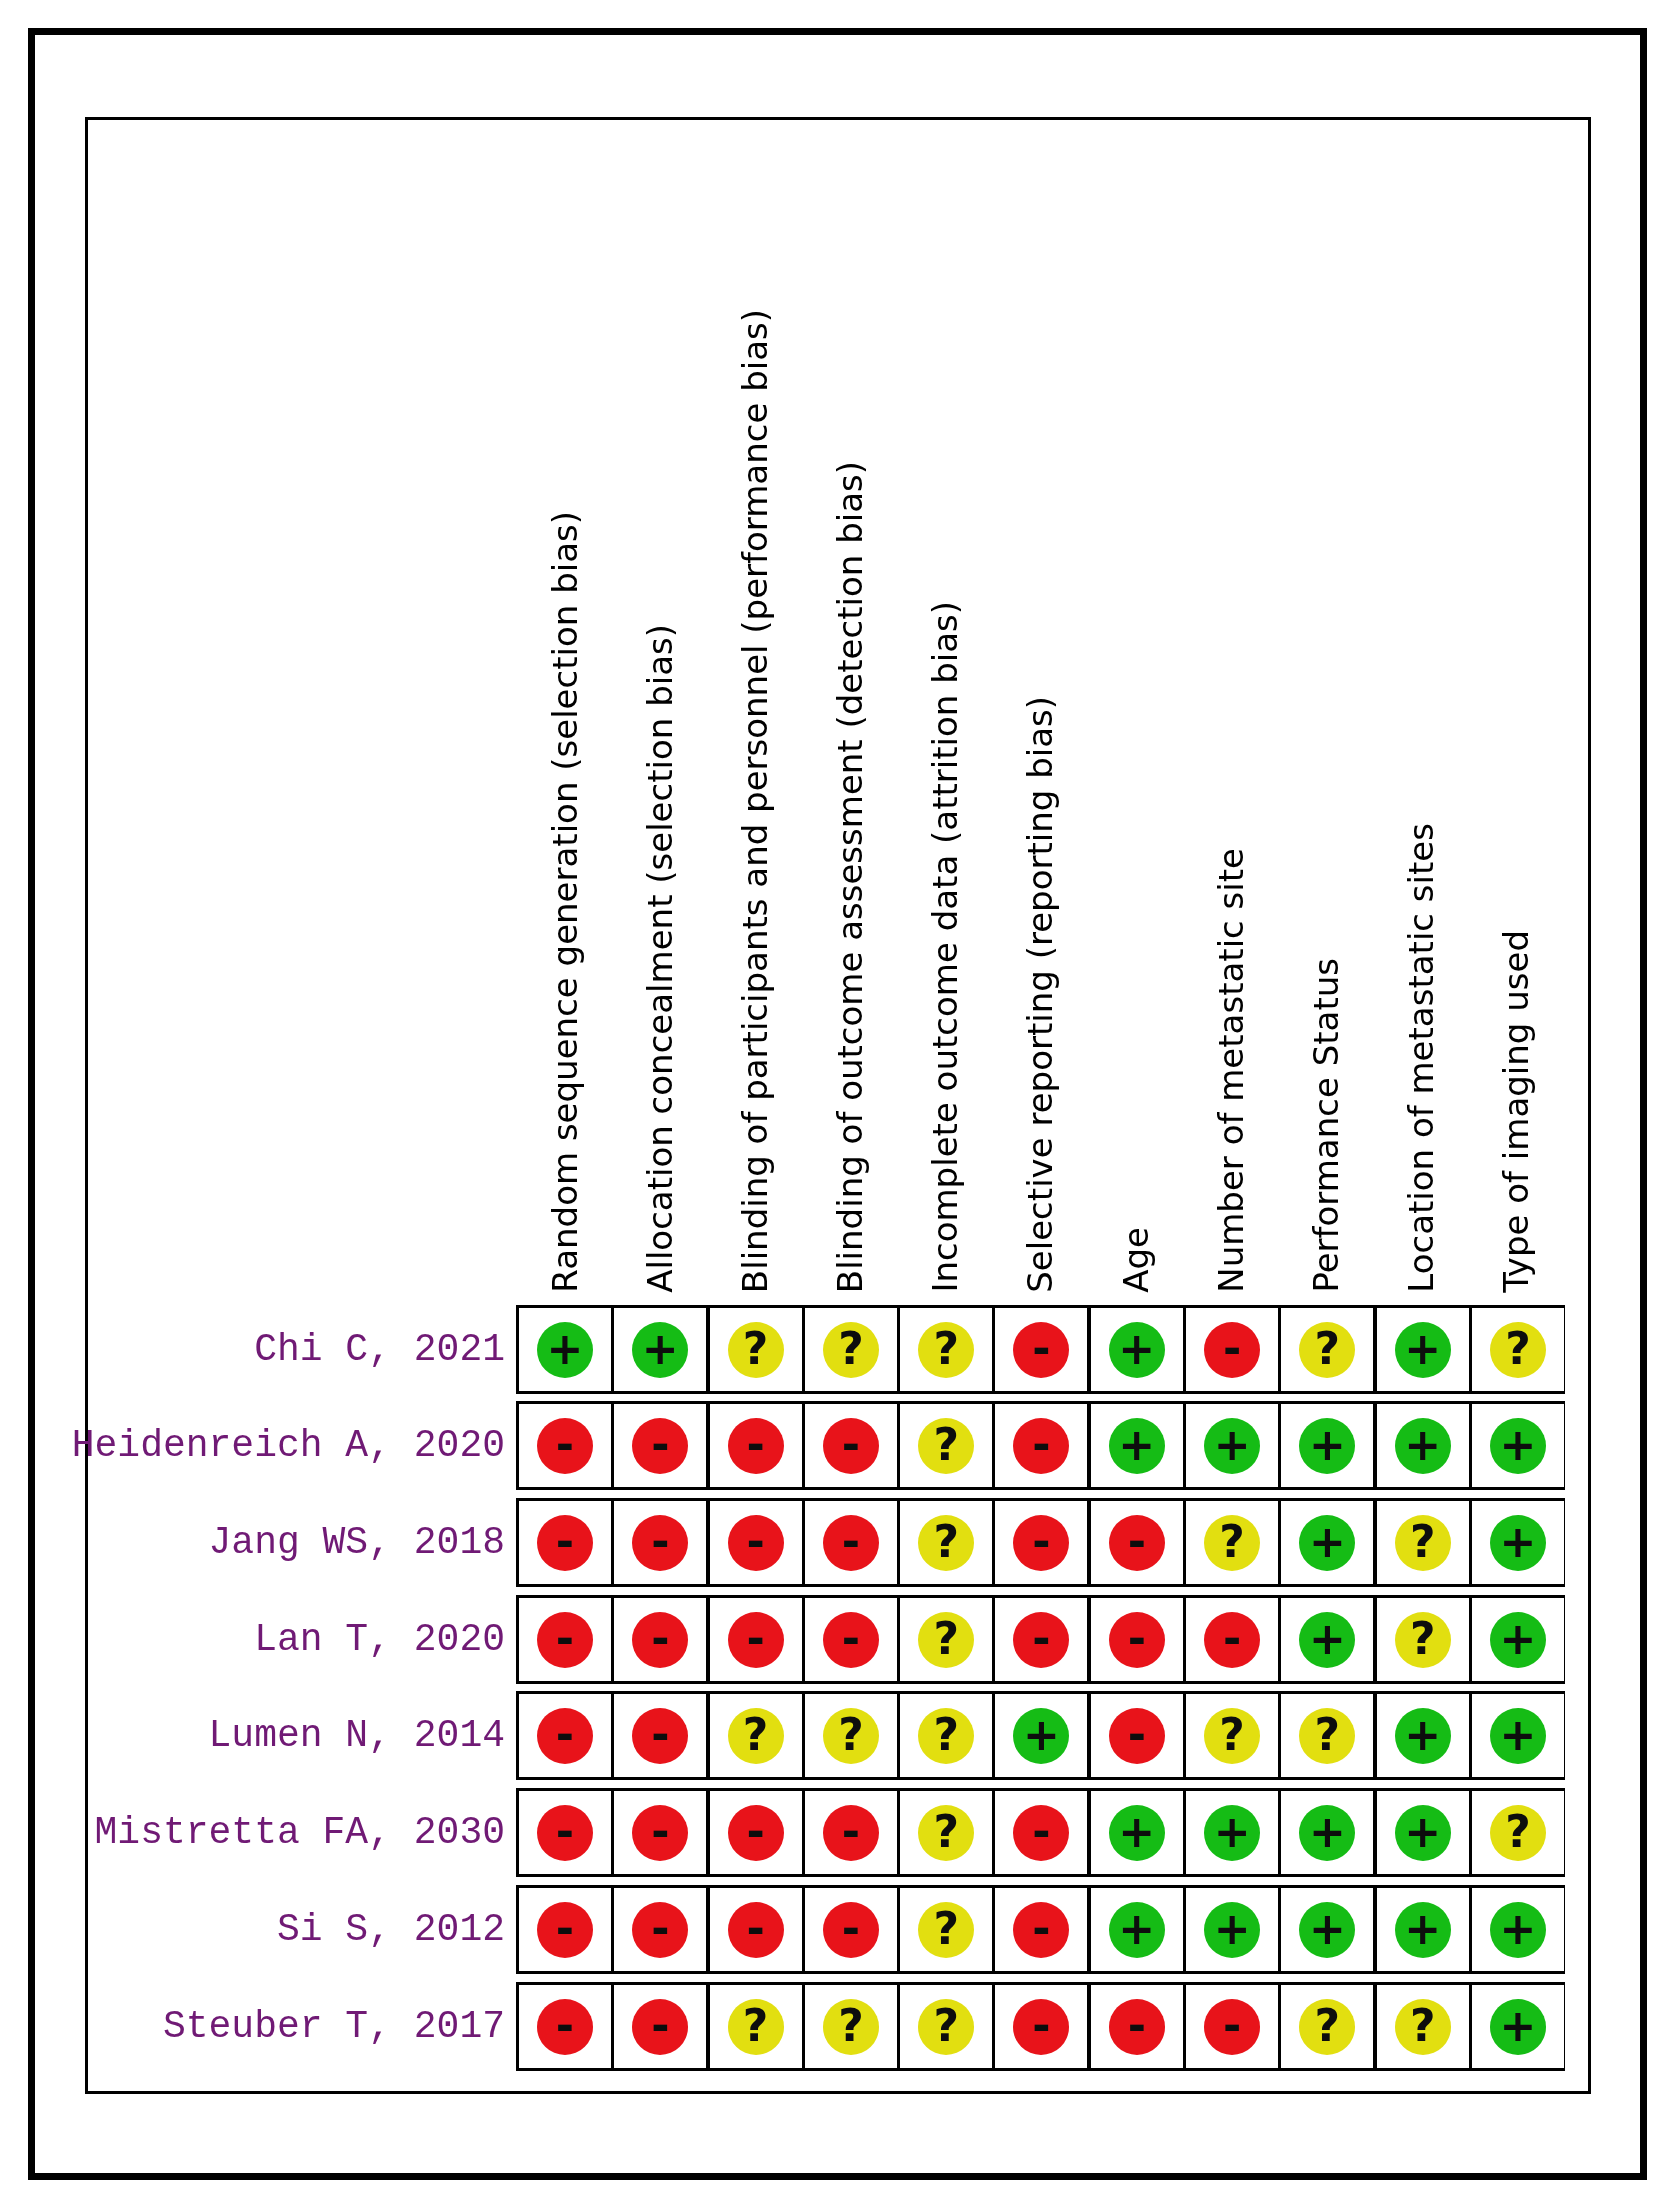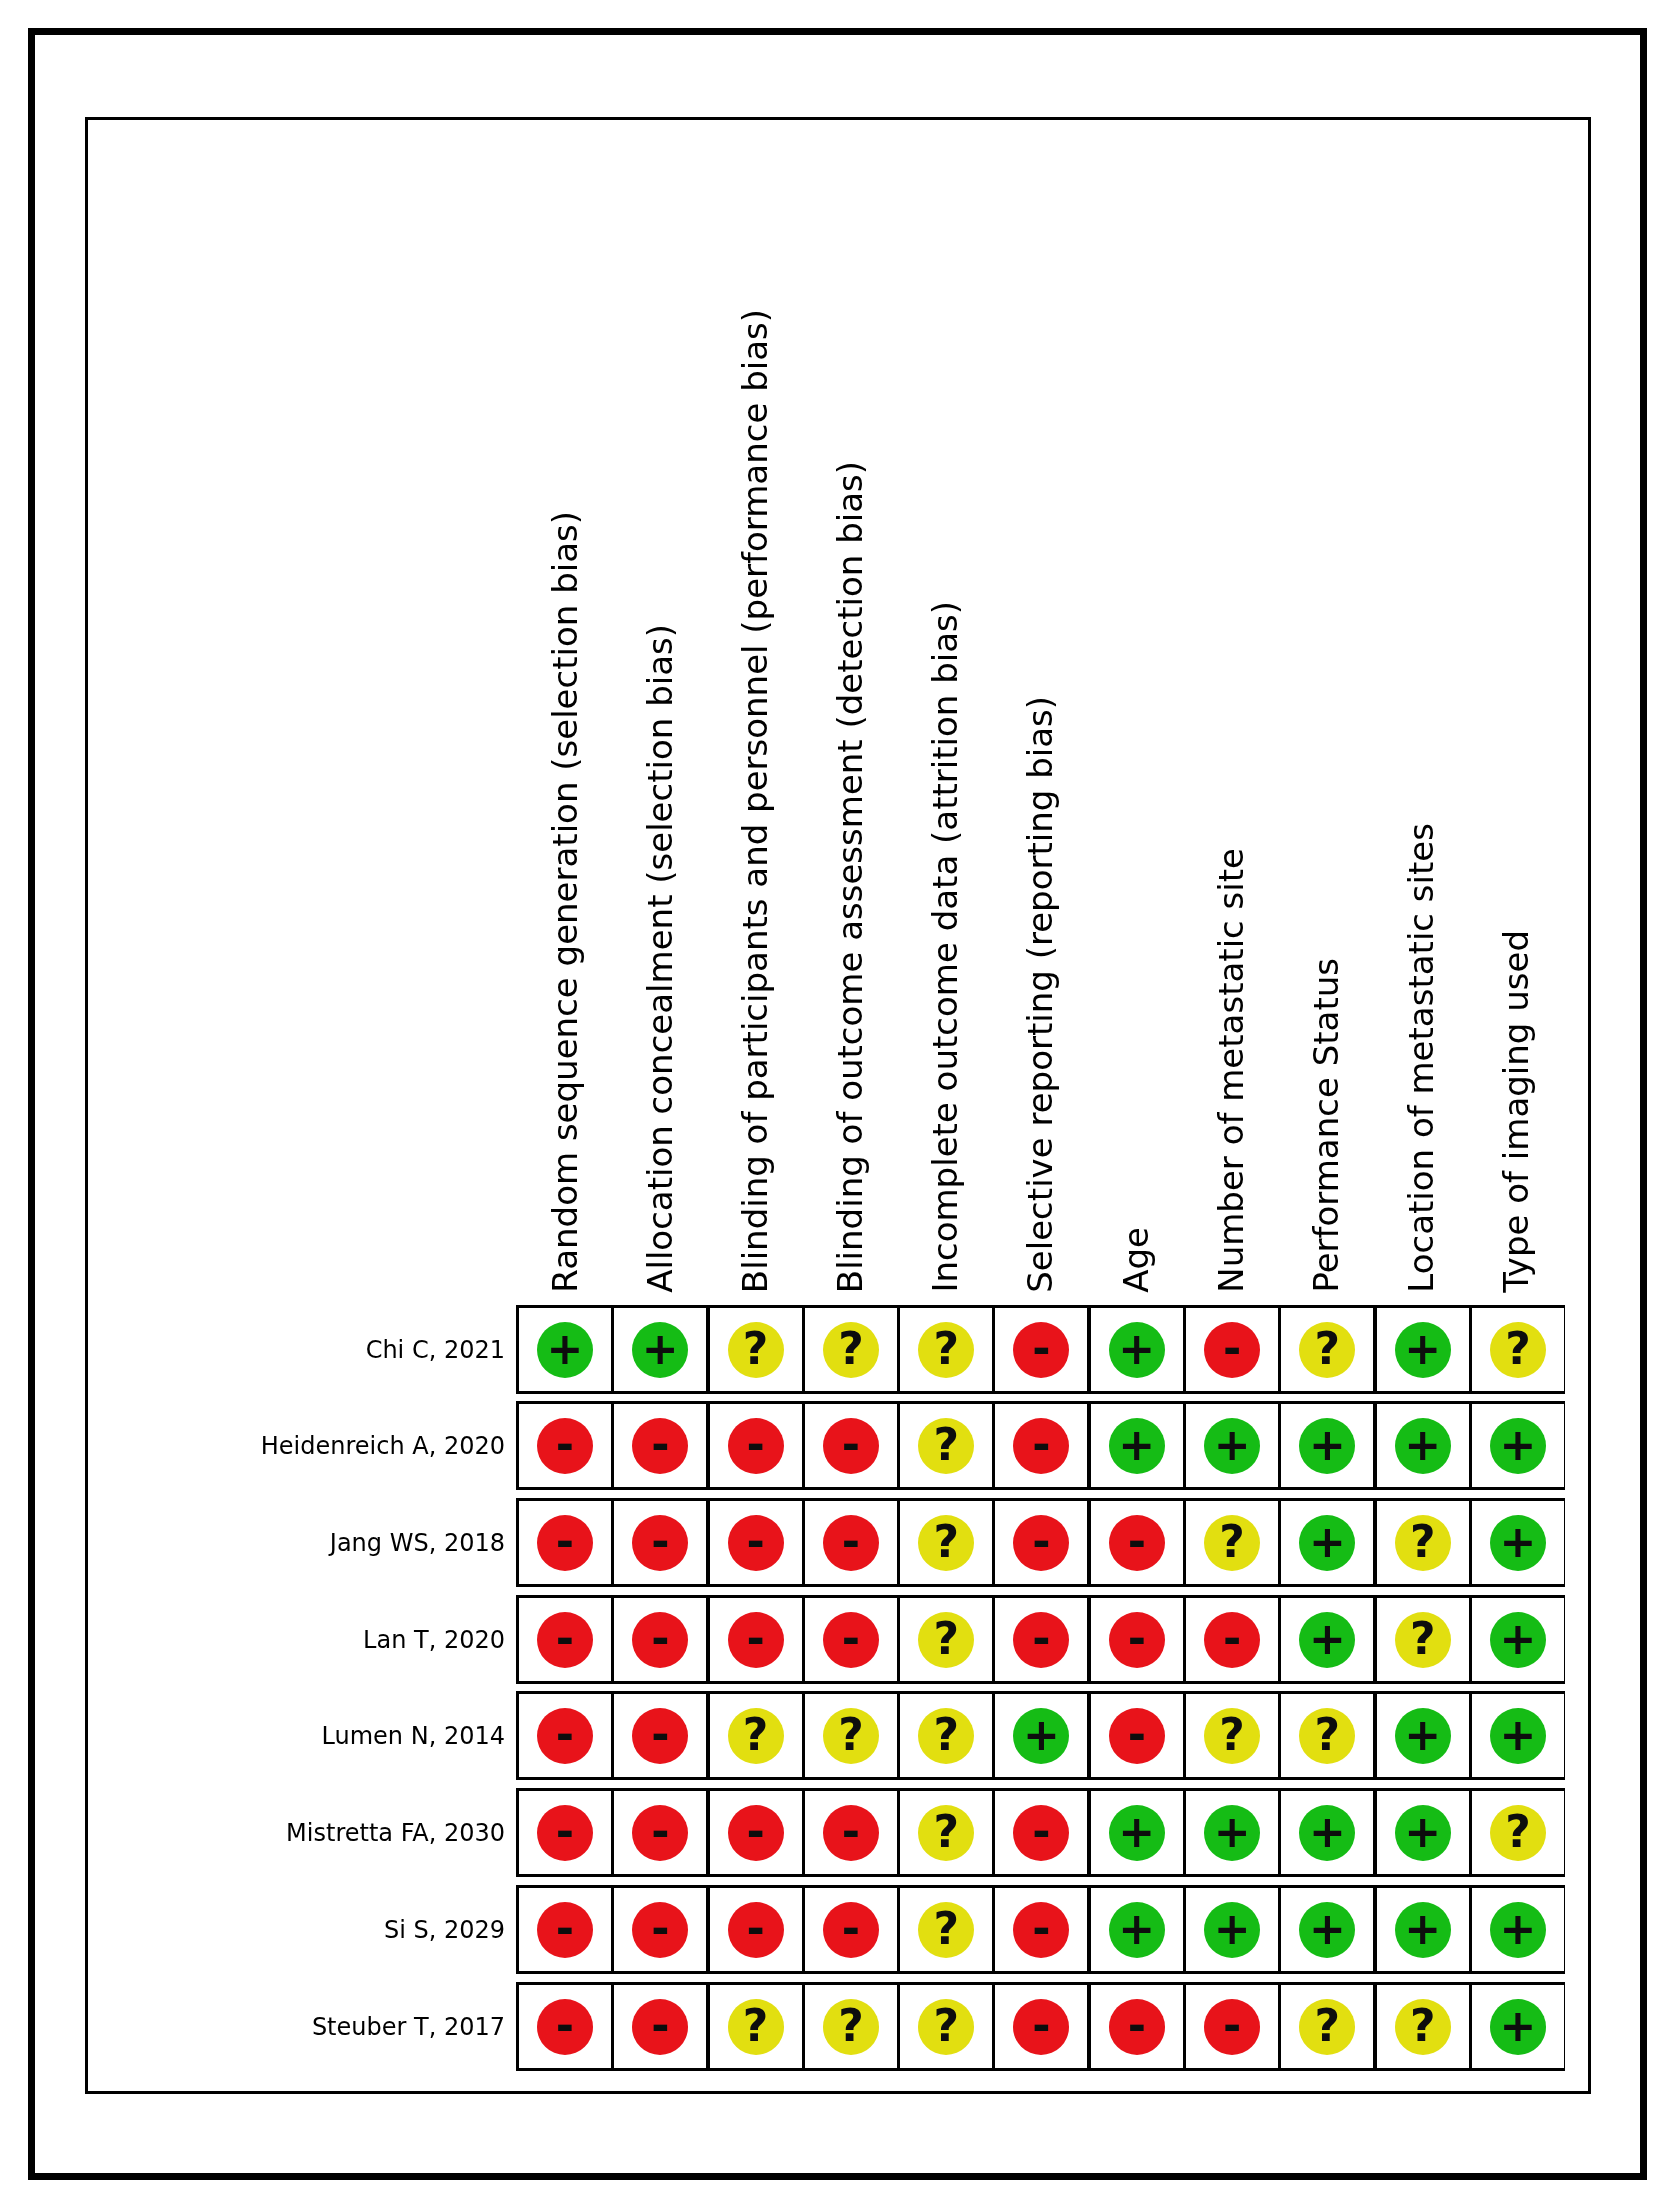--- a/index.html
+++ b/index.html
@@ -38,23 +38,24 @@
     color: #000000;
   }
   .study-label {
     position: absolute;
     left: 0;
     width: 505px;
     height: 89px;
     display: flex;
     align-items: center;
     justify-content: flex-end;
-    font-size: 24px;
-    color: #000000;
+    font-size: 38px;
+    color: #701a75;
     white-space: nowrap;
+    font-family: Liberation Mono, monospace;
   }
   .rob-row {
     position: absolute;
     left: 516px;
     width: 1049px;
     height: 89px;
     box-sizing: border-box;
     border: 3.3px solid #000000;
     background: #000000;
     display: flex;
@@ -101,21 +102,21 @@
       <div class="col-header" style="left: 1400px; bottom: 912px;">Location of metastatic sites</div>
       <div class="col-header" style="left: 1495px; bottom: 912px;">Type of imaging used</div>
     </div>
   <div id="labels">
       <div class="study-label" style="top: 1305px;">Chi C, 2021</div>
       <div class="study-label" style="top: 1401px;">Heidenreich A, 2020</div>
       <div class="study-label" style="top: 1498px;">Jang WS, 2018</div>
       <div class="study-label" style="top: 1595px;">Lan T, 2020</div>
       <div class="study-label" style="top: 1691px;">Lumen N, 2014</div>
       <div class="study-label" style="top: 1788px;">Mistretta FA, 2030</div>
-      <div class="study-label" style="top: 1885px;">Si S, 2029</div>
+      <div class="study-label" style="top: 1885px;">Si S, 2012</div>
       <div class="study-label" style="top: 1982px;">Steuber T, 2017</div>
     </div>
   <div id="matrix">
       <div class="rob-row" style="top: 1305px;">
         <div class="rob-cell">
           <span class="rating-circle" style="background: rgb(21, 188, 21);">+</span>
         </div>
         <div class="rob-cell">
           <span class="rating-circle" style="background: rgb(21, 188, 21);">+</span>
         </div>

